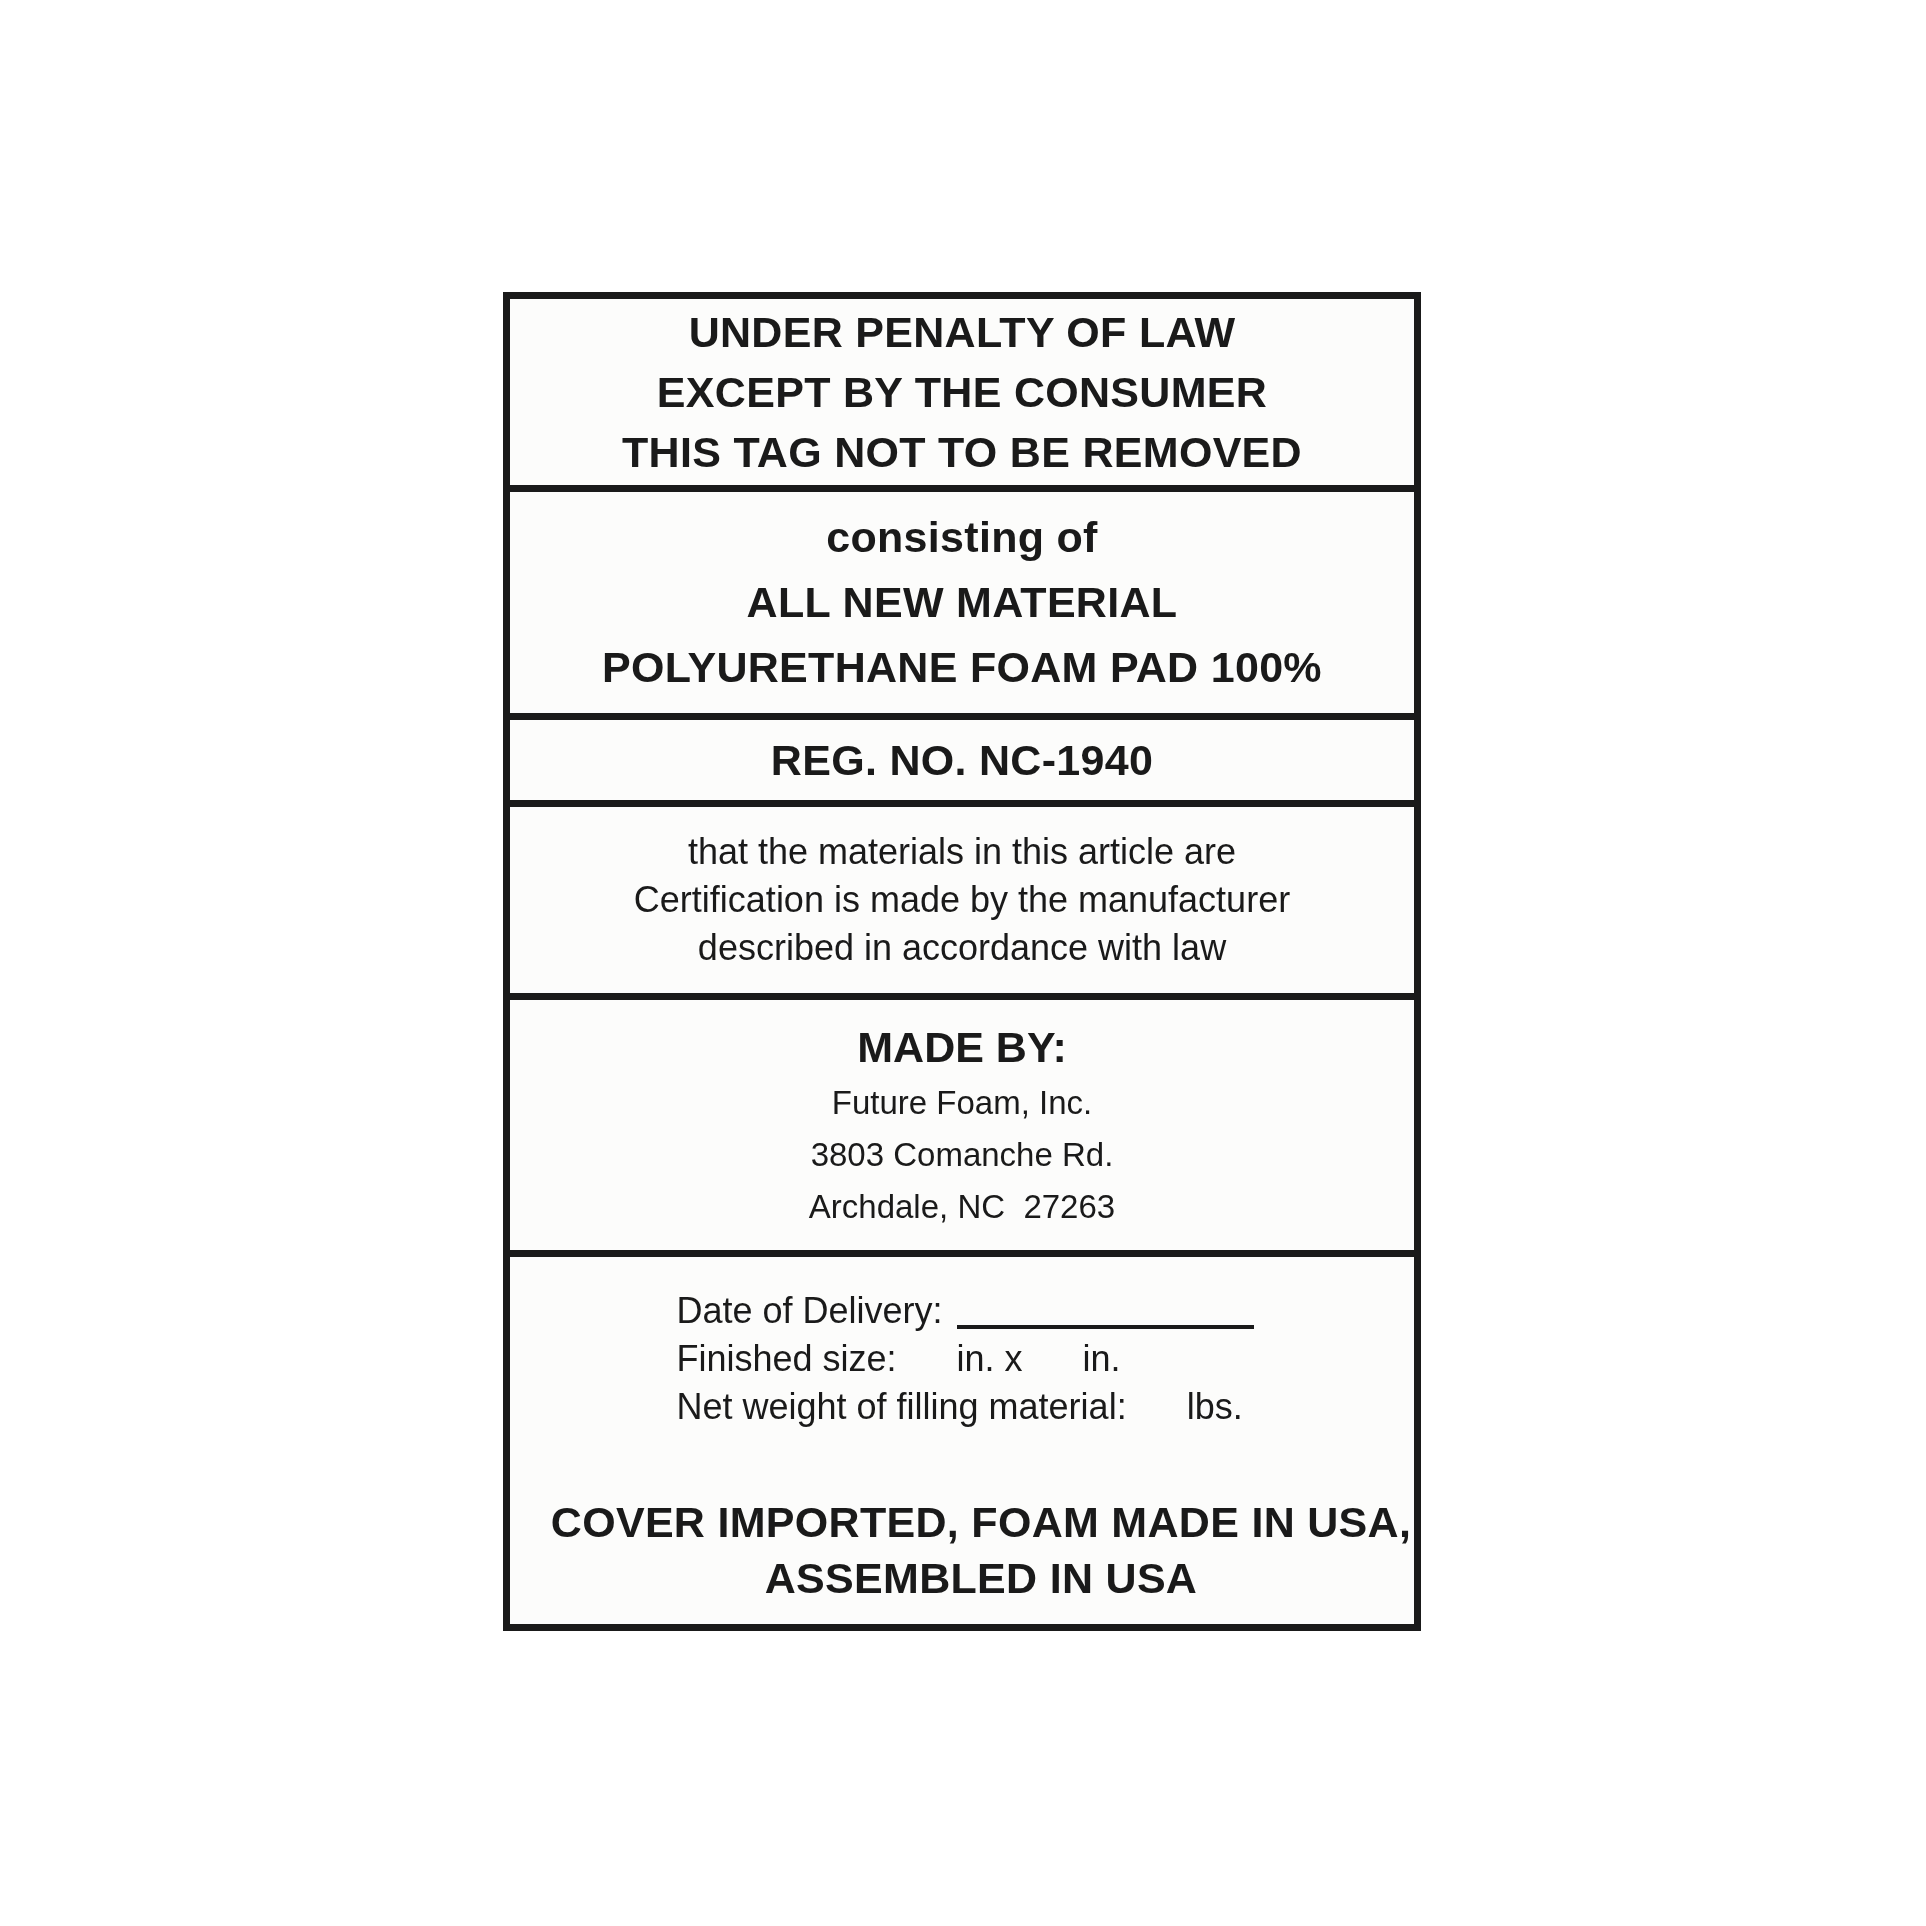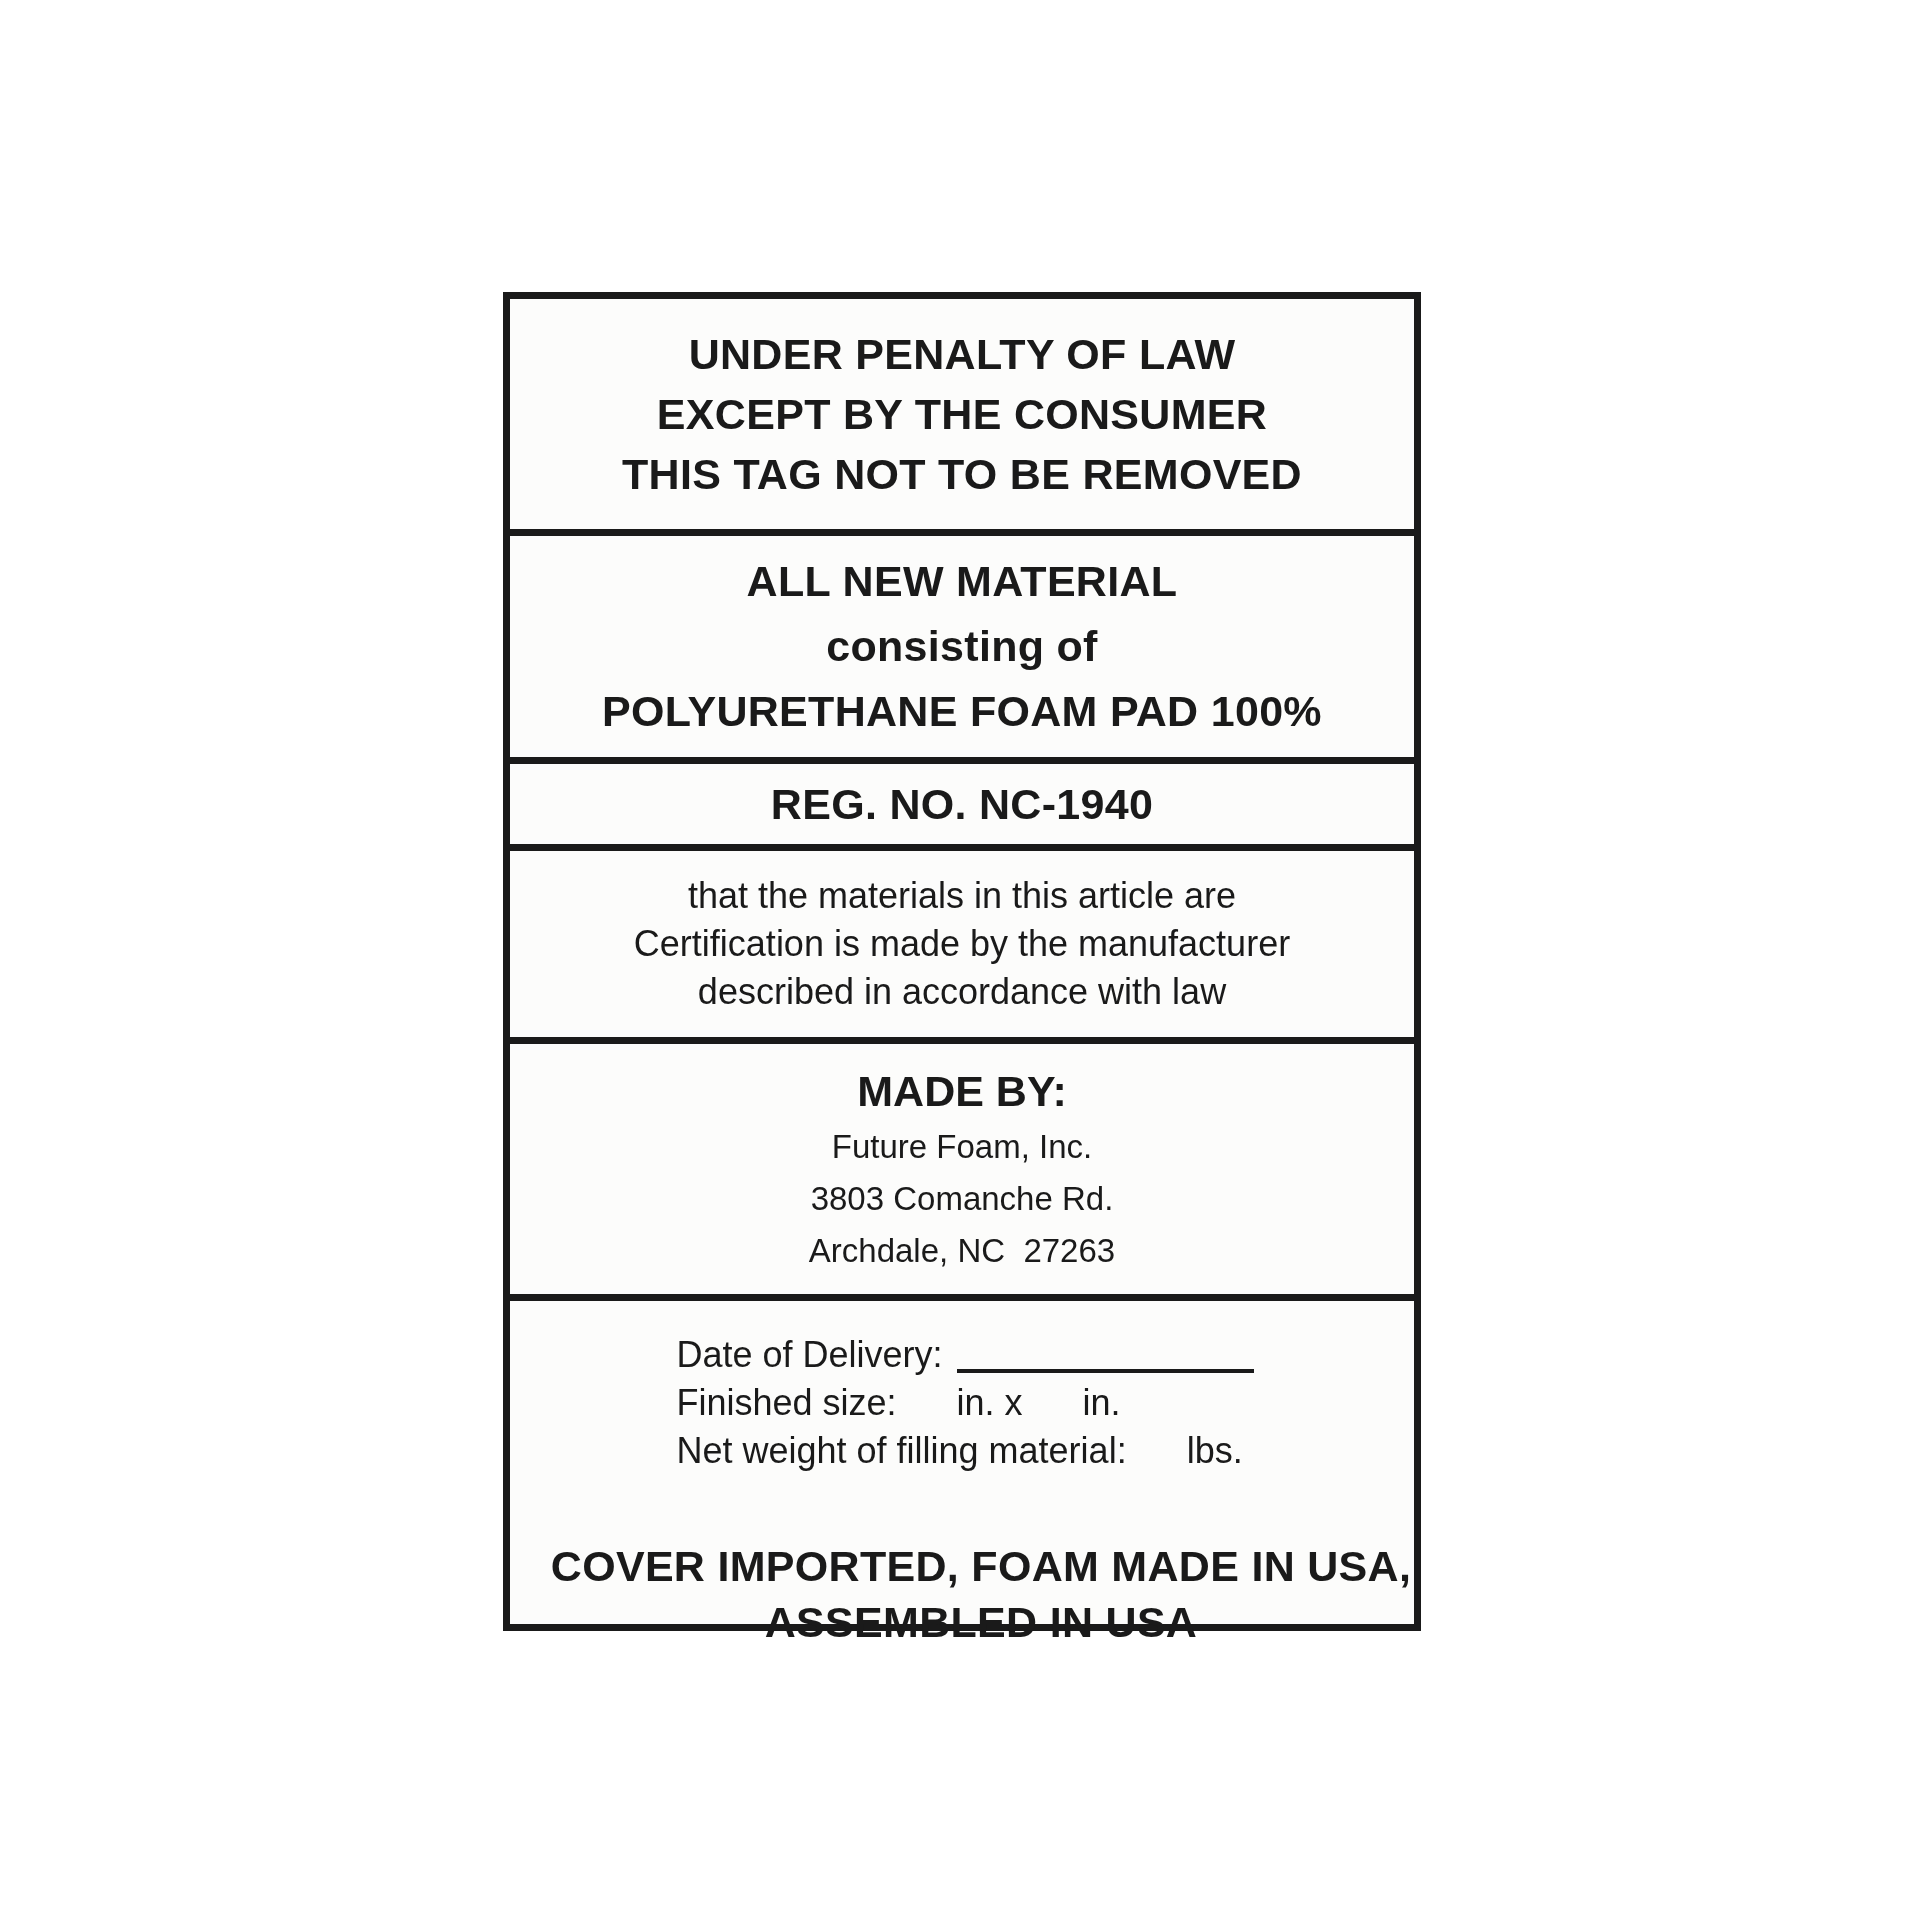--- a/index.html
+++ b/index.html
@@ -32,21 +32,21 @@
     display: flex;
     flex-direction: column;
     justify-content: center;
     align-items: center;
     text-align: center;
     flex: none;
   }
   .section + .section {
     border-top: 7px solid #1a1a1a;
   }
-  .sec-penalty       { height: 230px; }
+  .sec-penalty       { height: 186px; }
   .sec-material      { height: 228px; }
   .sec-registration  { height: 87px;  }
   .sec-certification { height: 193px; }
   .sec-made-by       { height: 257px; }
   .sec-details       { height: 433px; justify-content: flex-start; align-items: center; text-align: left; padding-top: 30px; }
 
   .caps-line {
     font-weight: bold;
     font-size: 43px;
     line-height: 60px;
@@ -104,22 +104,22 @@
 
 <div class="law-label">
 
   <div class="section sec-penalty">
     <div class="caps-line">UNDER PENALTY OF LAW</div>
     <div class="caps-line">EXCEPT BY THE CONSUMER</div>
     <div class="caps-line">THIS TAG NOT TO BE REMOVED</div>
   </div>
 
   <div class="section sec-material">
+    <div class="caps-line">consisting of</div>
     <div class="caps-line">ALL NEW MATERIAL</div>
-    <div class="caps-line">consisting of</div>
     <div class="caps-line">POLYURETHANE FOAM PAD 100%</div>
   </div>
 
   <div class="section sec-registration">
     <div class="caps-line">REG. NO. NC-1940</div>
   </div>
 
   <div class="section sec-certification">
     <div class="cert-line">that the materials in this article are</div>
     <div class="cert-line">Certification is made by the manufacturer</div>

